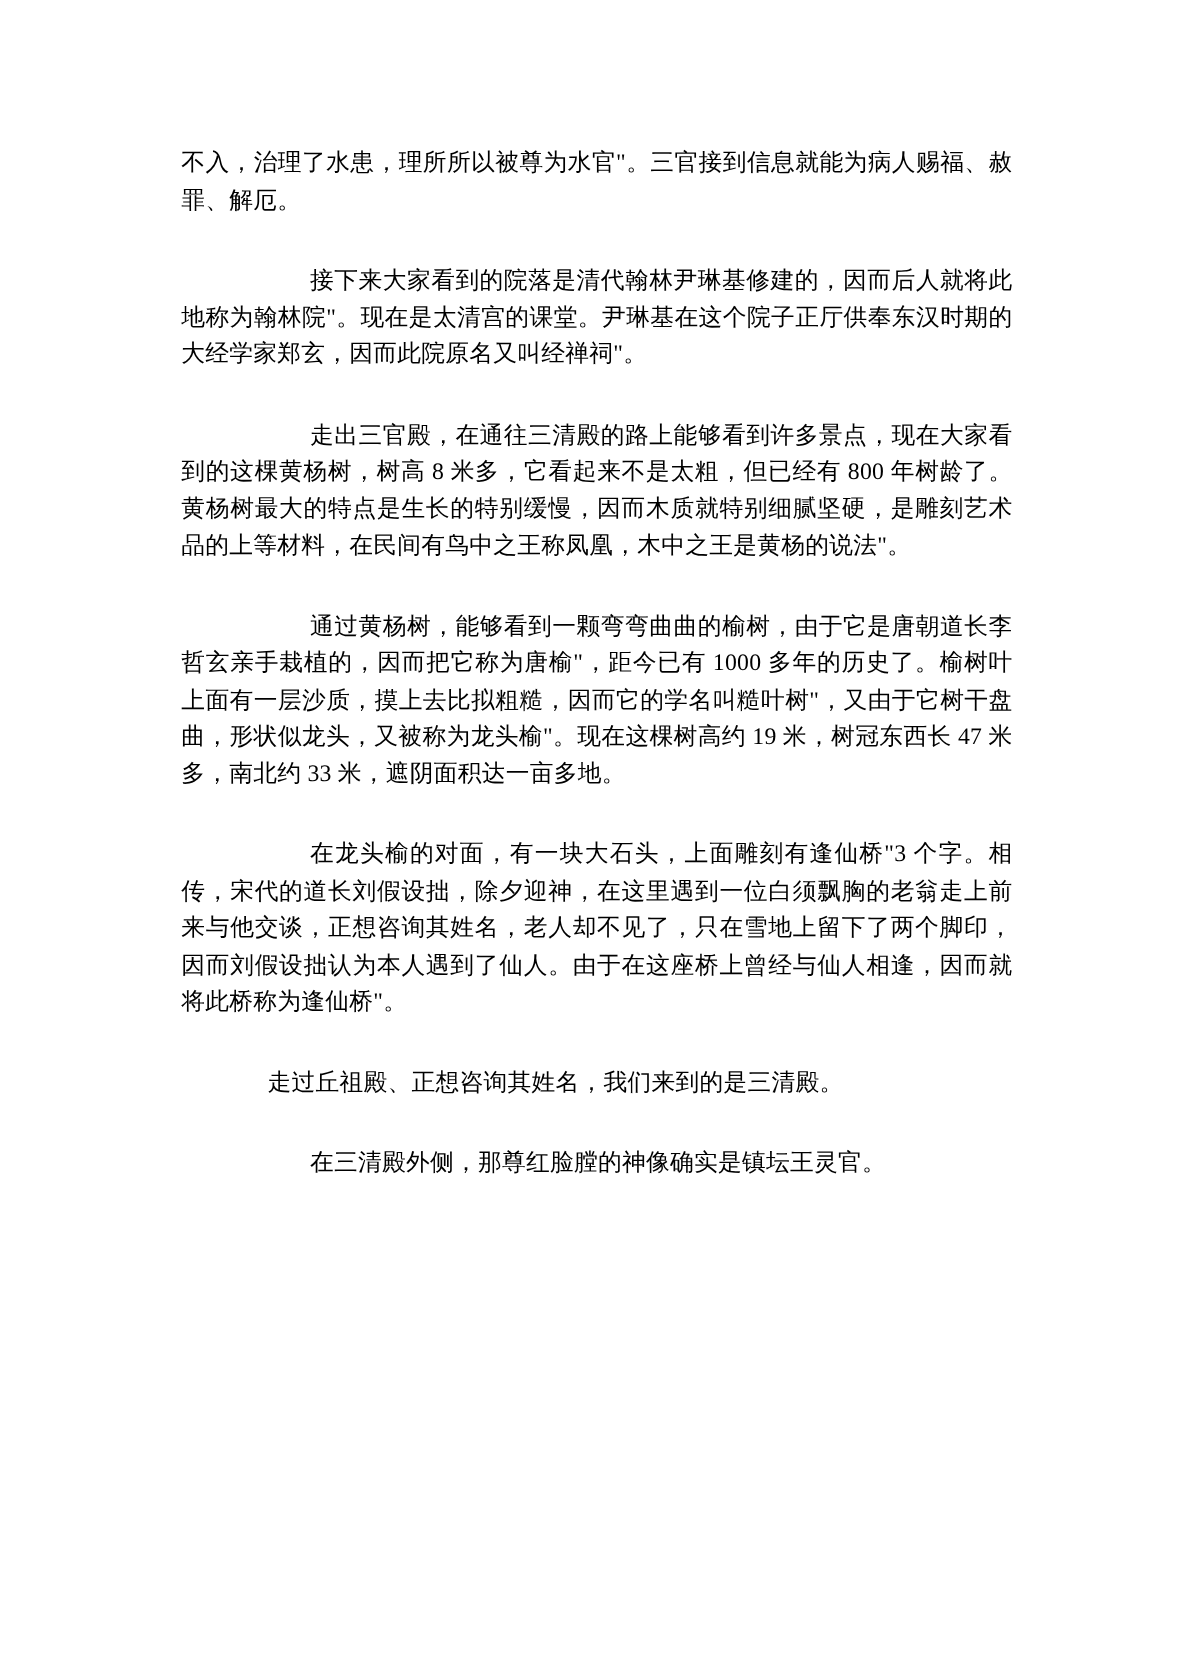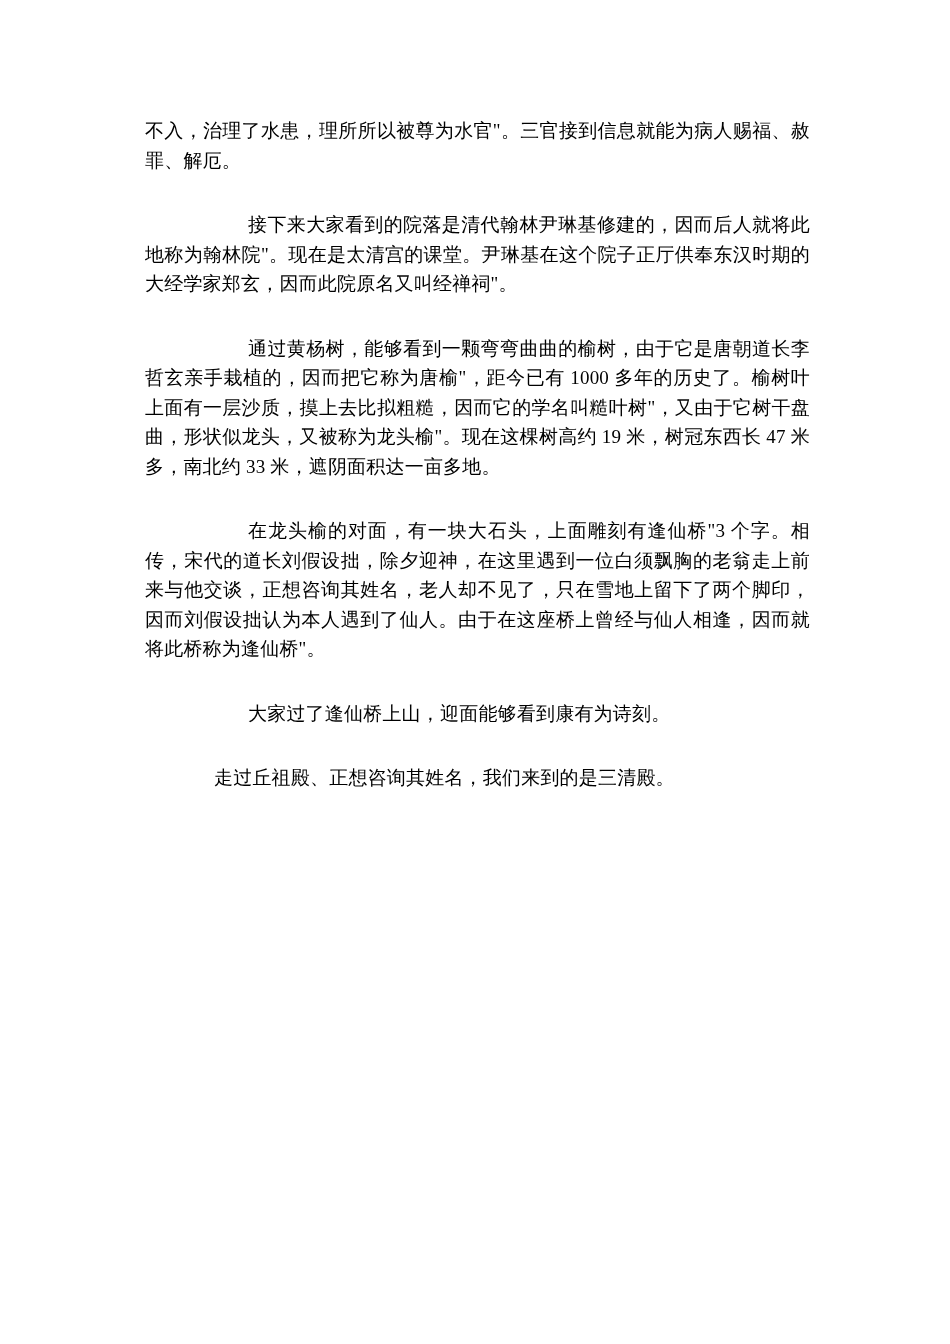--- a/index.html
+++ b/index.html
@@ -36,18 +36,19 @@
     text-indent: 69px;
   }
 </style>
 </head>
 <body>
 
 <div class="page">
   <div class="doc">
     <p>不入，治理了水患，理所所以被尊为水官"。三官接到信息就能为病人赐福、赦罪、解厄。</p>
     <p class="ind">接下来大家看到的院落是清代翰林尹琳基修建的，因而后人就将此地称为翰林院"。现在是太清宫的课堂。尹琳基在这个院子正厅供奉东汉时期的大经学家郑玄，因而此院原名又叫经禅祠"。</p>
+    <p class="ind">走出三官殿，在通往三清殿的路上能够看到许多景点，现在大家看到的这棵黄杨树，树高 8 米多，它看起来不是太粗，但已经有 800 年树龄了。黄杨树最大的特点是生长的特别缓慢，因而木质就特别细腻坚硬，是雕刻艺术品的上等材料，在民间有鸟中之王称凤凰，木中之王是黄杨的说法"。</p>
     <p class="ind">通过黄杨树，能够看到一颗弯弯曲曲的榆树，由于它是唐朝道长李哲玄亲手栽植的，因而把它称为唐榆"，距今已有 1000 多年的历史了。榆树叶上面有一层沙质，摸上去比拟粗糙，因而它的学名叫糙叶树"，又由于它树干盘曲，形状似龙头，又被称为龙头榆"。现在这棵树高约 19 米，树冠东西长 47 米多，南北约 33 米，遮阴面积达一亩多地。</p>
     <p class="ind">在龙头榆的对面，有一块大石头，上面雕刻有逢仙桥"3 个字。相传，宋代的道长刘假设拙，除夕迎神，在这里遇到一位白须飘胸的老翁走上前来与他交谈，正想咨询其姓名，老人却不见了，只在雪地上留下了两个脚印，因而刘假设拙认为本人遇到了仙人。由于在这座桥上曾经与仙人相逢，因而就将此桥称为逢仙桥"。</p>
-    <p class="ind">大家过了逢仙桥上山，迎面能够看到康有为诗刻。</p>
     <p class="ind-sm">走过丘祖殿、正想咨询其姓名，我们来到的是三清殿。</p>
+    <p class="ind">在三清殿外侧，那尊红脸膛的神像确实是镇坛王灵官。</p>
   </div>
 </div>
 
 </body></html>

